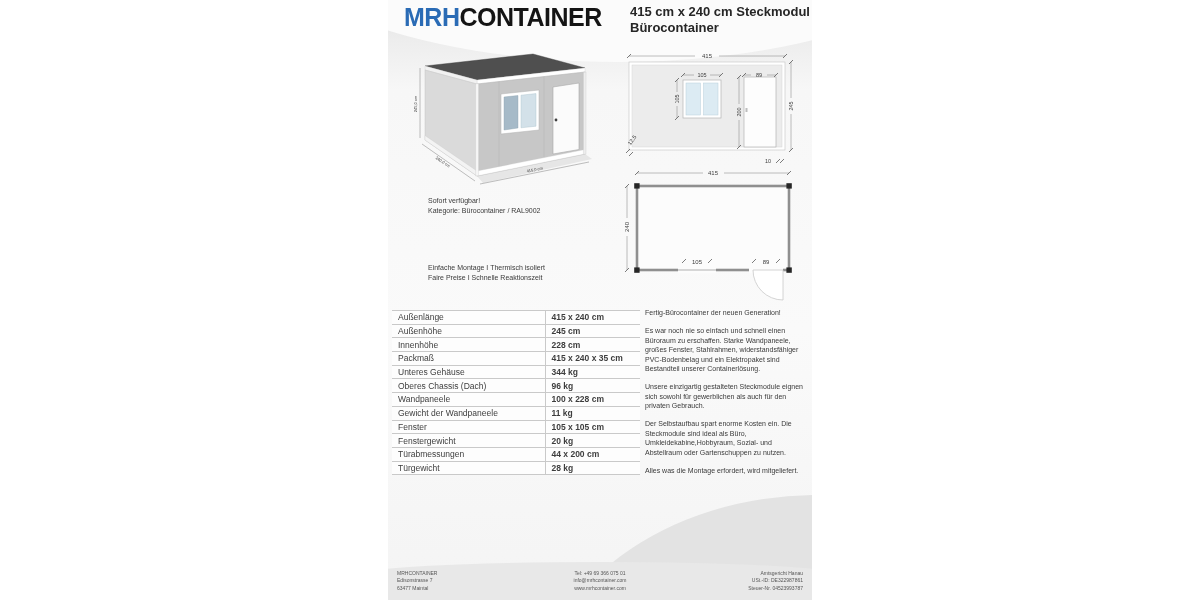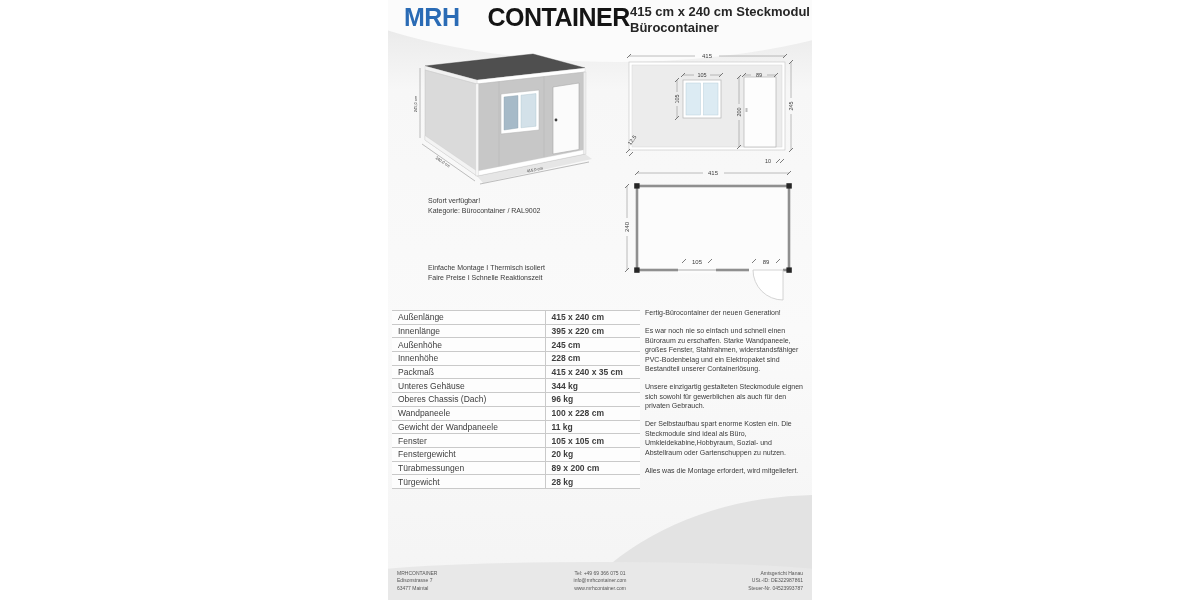--- a/index.html
+++ b/index.html
@@ -6,21 +6,21 @@
   html,body { width:1200px; height:600px; background:#ffffff; font-family:"Liberation Sans", sans-serif; }
   #sheet {
     position:relative; width:424px; height:600px; margin:0 auto; overflow:hidden;
     background:linear-gradient(180deg,#e0e0e0 0px,#ededed 40px,#f7f7f7 90px,#fafafa 55%,#f4f4f4 100%);
   }
   .swoosh-top { position:absolute; left:-150px; top:-248px; width:760px; height:310px; background:#fbfbfb; border-radius:50%; }
   .swoosh-br  { position:absolute; left:150px;  top:495px;  width:560px; height:420px; background:#e3e3e3; border-radius:50%; }
   .footer-bg  { position:absolute; left:-30px; top:562px; width:484px; height:60px; background:#e8e8e8; border-radius:100% 100% 0 0 / 26px 26px 0 0; }
   .logo { position:absolute; left:16px; top:3px; font-size:25px; font-weight:bold; letter-spacing:-0.5px; white-space:nowrap; }
   .logo .mrh { color:#2a6bb5; }
-  .logo .cont { color:#141414;margin-left:28px; }
+  .logo .cont { color:#141414; }
   .title { position:absolute; left:242px; top:4px; font-size:13px; font-weight:bold; color:#262626; line-height:1.2; }
   .txtblock { position:absolute; font-size:7px; color:#3a3a3a; line-height:1.45; }
   .spec-table { position:absolute; left:4px; top:310px; width:248px; border-collapse:collapse; font-size:8.5px; color:#3d3d3d; }
   .spec-table td { border-top:0.8px solid #c9c9c9; border-bottom:0.8px solid #c9c9c9; height:13.7px; padding:0 0 0 6px; background:#fdfdfd;margin-top:19px; }
   .spec-table td.v { border-left:0.8px solid #c9c9c9; width:95px;font-weight:bold; }
   .desc { position:absolute; left:257px; top:308px; width:164px; font-size:7px; color:#3a3a3a; line-height:1.34; }
   .desc p { margin-bottom:9px; }
   .footer { position:absolute; left:0; top:570px; width:424px; display:flex; font-size:5px; color:#565656; line-height:1.45; }
   .footer .fcol { flex:1; padding:0 9px; }
   .footer .fcenter { text-align:center; }
@@ -166,24 +166,20 @@
     <text x="150" y="103.5" font-size="6" text-anchor="middle">89</text>
   </svg>
 
   <table class="spec-table">
     <tbody>
       <tr>
           <td class="k">Außenlänge</td>
           <td class="v">415 x 240 cm</td>
         </tr>
       <tr>
-          <td class="k">Innenlänge</td>
-          <td class="v">395 x 220 cm</td>
-        </tr>
-      <tr>
           <td class="k">Außenhöhe</td>
           <td class="v">245 cm</td>
         </tr>
       <tr>
           <td class="k">Innenhöhe</td>
           <td class="v">228 cm</td>
         </tr>
       <tr>
           <td class="k">Packmaß</td>
           <td class="v">415 x 240 x 35 cm</td>
@@ -207,21 +203,21 @@
       <tr>
           <td class="k">Fenster</td>
           <td class="v">105 x 105 cm</td>
         </tr>
       <tr>
           <td class="k">Fenstergewicht</td>
           <td class="v">20 kg</td>
         </tr>
       <tr>
           <td class="k">Türabmessungen</td>
-          <td class="v">89 x 200 cm</td>
+          <td class="v">44 x 200 cm</td>
         </tr>
       <tr>
           <td class="k">Türgewicht</td>
           <td class="v">28 kg</td>
         </tr>
     </tbody>
   </table>
 
   <div class="desc">
     <p>Fertig-Bürocontainer der neuen Generation!</p>

